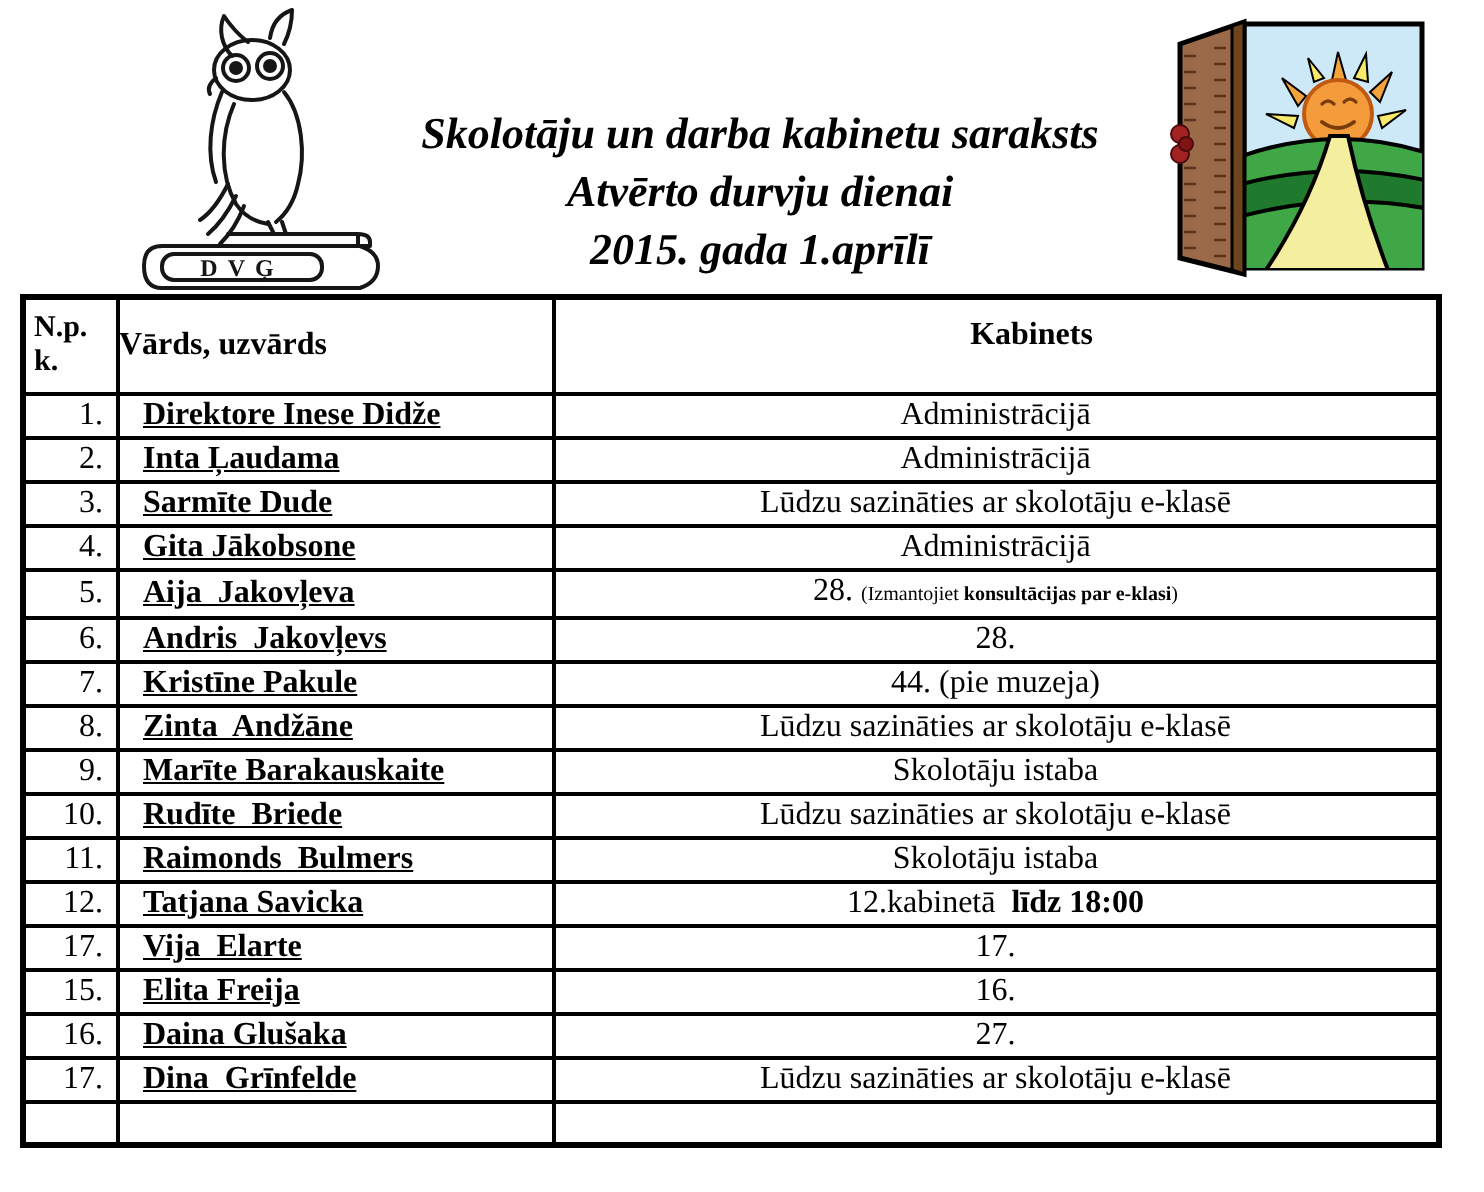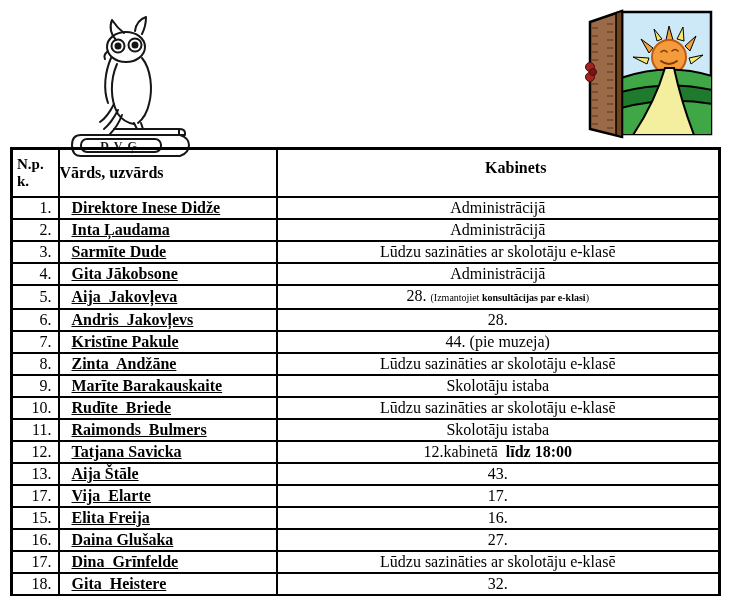--- a/index.html
+++ b/index.html
@@ -1,21 +1,21 @@
 <!DOCTYPE html>
 <html><head>
 <meta charset="utf-8">
 <style>
   * { margin:0; padding:0; box-sizing:border-box; }
   html,body { background:#ffffff; }
   body { font-family:"Liberation Serif","DejaVu Serif",serif; color:#000; }
   .page { position:relative; width:742px; height:596px; background:#fff; overflow:hidden; }
 
   
-  .owl-wrap   { position:absolute; left:56px; top:16px; width:136px; height:142px; }
+  .owl-wrap   { position:absolute; left:56px; top:4px; width:136px; height:142px; }
   .door-wrap  { position:absolute; left:577px; top:6px; width:140px; height:136px; }
   .title-blk  { position:absolute; left:168px; top:52px; width:424px; text-align:center;
                 font-weight:bold; font-style:italic; font-size:22px; line-height:29px; }
 
   
   table.list { position:absolute; left:10px; top:147px; width:711px;
                border-collapse:collapse; table-layout:fixed; }
   table.list th, table.list td { border:2px solid #000; overflow:hidden;margin-left:32px; }
   table.list { border:3px solid #000; }
   thead tr { height:48px; }
@@ -65,20 +65,25 @@
         <path d="M58,113 H123 Q129,113 129,117 V119 H58"></path>
         <path d="M123,114 V119"></path>
 
         <path d="M25,119 H124 Q133,122 133,129 Q133,137 124,140 H25 Q16,140 16,129 Q16,119 25,119 Z"></path>
         <rect x="25" y="123" width="80" height="13" rx="6"></rect>
       </g>
       <text x="65" y="134" text-anchor="middle" font-size="12" font-weight="bold" letter-spacing="5" fill="#161616" font-family="Liberation Serif, DejaVu Serif, serif">DVĢ</text>
     </svg>
   </div>
 
+  <div class="title-blk">
+    <div>Skolotāju un darba kabinetu saraksts</div>
+    <div>Atvērto durvju dienai</div>
+    <div>2015. gada 1.aprīlī</div>
+  </div>
 
   <div class="door-wrap">
     <svg width="140" height="136" viewBox="0 0 140 136">
       <defs>
         <clipPath id="sceneClip">
             <rect x="45" y="6" width="89" height="122"></rect>
           </clipPath>
       </defs>
 
       <rect x="45" y="6" width="89" height="122" stroke="#000" stroke-width="2.5" fill="#cde8f7"></rect>
@@ -191,50 +196,40 @@
           <td class="num">11.</td>
           <td class="name">Raimonds  Bulmers</td>
           <td class="cab"><span>Skolotāju istaba</span></td>
         </tr>
         <tr>
           <td class="num">12.</td>
           <td class="name">Tatjana Savicka</td>
           <td class="cab"><span>12.kabinetā  </span><span class="b">līdz 18:00</span></td>
         </tr>
         <tr>
-          <td class="num">13.</td>
-          <td class="name">Aija Štāle</td>
-          <td class="cab"><span>43.</span></td>
-        </tr>
-        <tr>
           <td class="num">17.</td>
           <td class="name">Vija  Elarte</td>
           <td class="cab"><span>17.</span></td>
         </tr>
         <tr>
           <td class="num">15.</td>
           <td class="name">Elita Freija</td>
           <td class="cab"><span>16.</span></td>
         </tr>
         <tr>
           <td class="num">16.</td>
           <td class="name">Daina Glušaka</td>
           <td class="cab"><span>27.</span></td>
         </tr>
         <tr>
           <td class="num">17.</td>
           <td class="name">Dina  Grīnfelde</td>
           <td class="cab"><span>Lūdzu sazināties ar skolotāju e-klasē</span></td>
         </tr>
         <tr>
-          <td class="num">18.</td>
-          <td class="name">Gita  Heistere</td>
-          <td class="cab"><span>32.</span></td>
-        </tr>
-        <tr>
           <td class="num"></td>
           <td class="name"></td>
           <td class="cab"></td>
         </tr>
       </tbody>
   </table>
 
 </div>
 
 </body></html>

